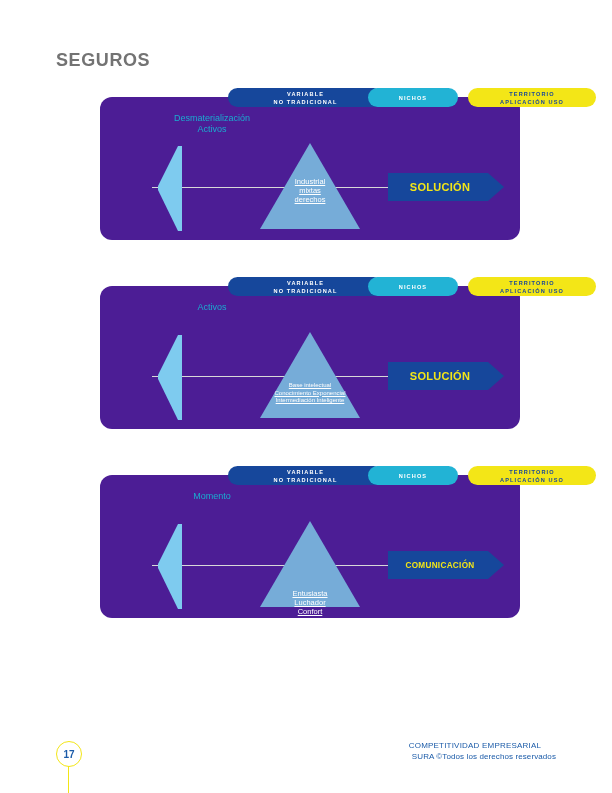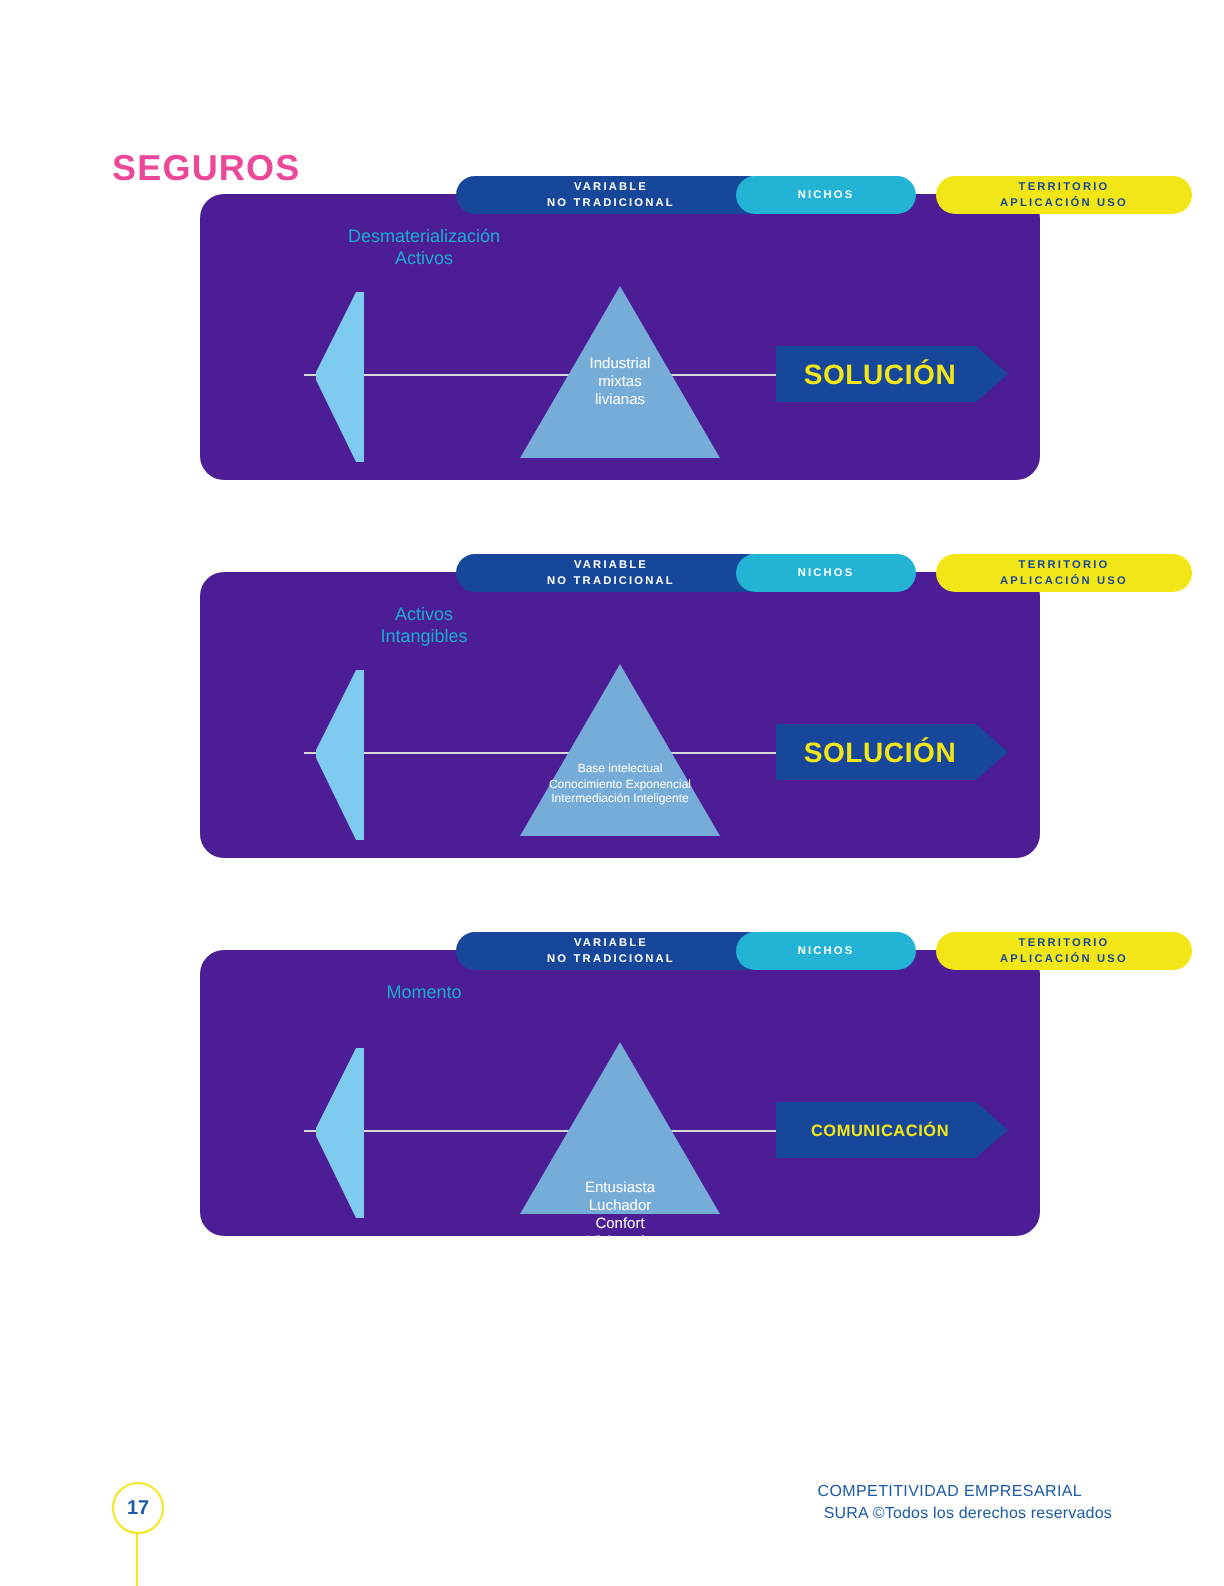--- a/index.html
+++ b/index.html
@@ -16,22 +16,21 @@
   }
 
   
   .page-title {
     position: absolute;
     left: 56px;
     top: 50px;
     font-size: 18px;
     font-weight: bold;
     letter-spacing: 0.6px;
-    color: #ec4899;
-    margin-top: 24px;
+    color: #737373;
   }
 
   
   .panel {
     position: absolute;
     left: 100px;
     width: 420px;
     height: 143px;
     background: #4c1d95;
     border-radius: 12px;
@@ -114,20 +113,21 @@
     width: 100px;
     height: 86px;
   }
   .tri-text {
     position: absolute;
     left: 160px;
     width: 100px;
     text-align: center;
     color: #ffffff;
     pointer-events: none;
+    text-decoration: underline;
   }
   .tri-text-1 { top: 80px; font-size: 7.5px; line-height: 9px; }
   .tri-text-2 { top: 96px; font-size: 6px; line-height: 7.5px; }
   .tri-text-3 { top: 78px; font-size: 7.5px; line-height: 9px; margin-top: 36px; }
 
   
   .action-btn {
     position: absolute;
     left: 288px;
     top: 76px;
@@ -137,21 +137,21 @@
   .action-btn svg { display: block; }
   .action-label {
     position: absolute;
     left: 288px;
     top: 76px;
     width: 104px;
     height: 28px;
     display: flex;
     align-items: center;
     justify-content: center;
-    font-size: 14px;
+    font-size: 11px;
     font-weight: bold;
     color: #F3E617;
     letter-spacing: 0.3px;
     pointer-events: none;
   }
   .action-label.small { font-size: 8.2px; }
 
   
   .page-num-wrap {
     position: absolute;
@@ -231,21 +231,21 @@
   </div>
 
   <div class="triangle">
     <svg width="100" height="86" viewBox="0 0 100 86">
       <polygon points="50,0 100,86 0,86" fill="#76ACD8"></polygon>
     </svg>
   </div>
   <div class="tri-text tri-text-1">
     <div>Industrial</div>
     <div>mixtas</div>
-    <div>livianas</div>
+    <div>derechos</div>
   </div>
 
   <div class="action-btn">
     <svg width="116" height="28" viewBox="0 0 116 28">
       <polygon points="0,0 100,0 116,14 100,28 0,28" fill="#16479B"></polygon>
     </svg>
   </div>
   <div class="action-label">SOLUCIÓN</div>
 </div>
 
@@ -260,21 +260,20 @@
       <span>NICHOS</span>
     </div>
     <div class="pill pill-territorio">
       <span>TERRITORIO</span>
       <span>APLICACIÓN USO</span>
     </div>
   </div>
 
   <div class="cat-label">
     <div>Activos</div>
-    <div>Intangibles</div>
   </div>
 
   <div class="connector"></div>
 
   <div class="chevron">
     <svg width="28" height="85" viewBox="0 0 28 85">
       <polygon points="24,0 24,85 20,85 0,44 0,40 20,0" fill="#7ECBEF"></polygon>
     </svg>
   </div>
 

